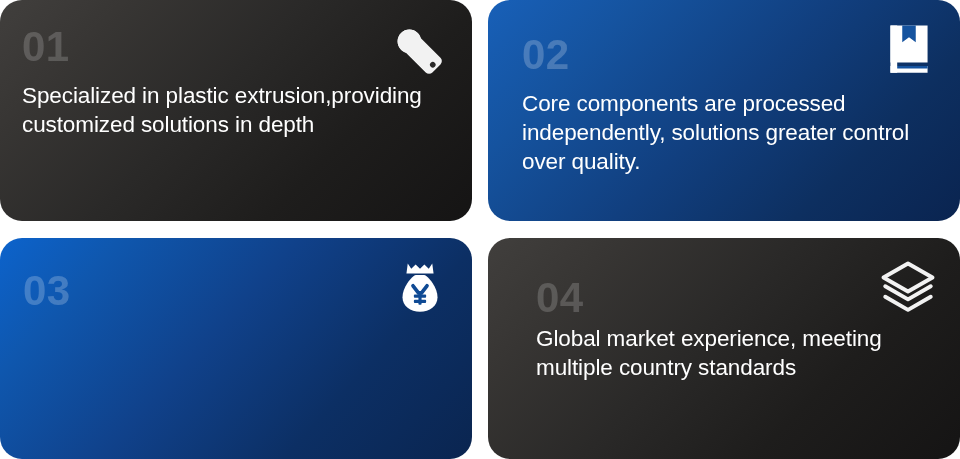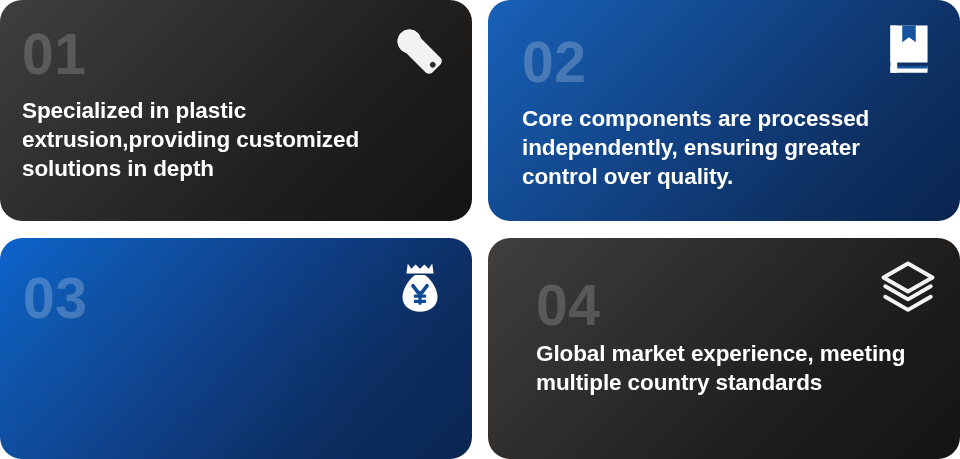--- a/index.html
+++ b/index.html
@@ -36,32 +36,32 @@
   }
   
   .card.blue {
     background: linear-gradient(135deg, #1860b8 0%, #15539f 22%, #113f7f 50%, #0d2f60 76%, #0a2450 100%);
   }
   .card.blue.bright {
     background: linear-gradient(132deg, #0c63cc 0%, #0f57ae 18%, #10418a 45%, #0c2f64 72%, #0a2550 100%);
   }
 
   .card-number {
-    font-size: 57px;
+    font-size: 42px;
     font-weight: 700;
     letter-spacing: 0.5px;
     line-height: 1;
     margin: 12px 0 6px 4px;
   }
   .dark .card-number { color: rgba(255,255,255,0.18); }
   .blue .card-number { color: rgba(255,255,255,0.22); }
 
   .card-title {
     font-size: 22.5px;
-    font-weight: 700;
+    font-weight: 400;
     line-height: 1.28;
     color: #ffffff;
     margin: 0 0 0 4px;
     letter-spacing: -0.1px;
     max-width: 430px;
   }
 
   .card-icon {
     position: absolute;
     top: 22px;
@@ -111,21 +111,21 @@
     <div class="card-icon">
       <svg width="54" height="54" viewBox="0 0 64 64" fill="none" aria-hidden="true">
         <path d="M10 4h44v44H10z" fill="#ffffff"></path>
         <path d="M24 4h16v20l-8-6-8 6z" fill="#15539f"></path>
         <path d="M10 52h44v8H10z" fill="#ffffff"></path>
         <path d="M16 52h38v3H16z" fill="#15539f"></path>
         <path d="M10 4h8v56h-8z" fill="#ffffff"></path>
       </svg>
     </div>
     <div class="card-number">02</div>
-    <div class="card-title">Core components are processed independently, ensuring greater control over quality.</div>
+    <div class="card-title">Core components are processed independently, solutions greater control over quality.</div>
   </div>
 
   <div class="card blue bright card-3">
     <div class="card-icon">
       <svg width="56" height="56" viewBox="0 0 64 64" fill="none" aria-hidden="true">
         <path d="M18 4l4 6 5-5 5 5 5-5 5 5 4-6 1.5 11.5H16.5z" fill="#ffffff"></path>
         <path d="M27 17h10c1 0 6 4 9.5 9.5C50 32 52 37 52 42.5 52 52.5 43 59 32 59S12 52.5 12 42.5c0-5.5 2-10.5 5.5-16C21 21 26 17 27 17z" fill="#ffffff"></path>
         <path d="M24 29.5l6.2 8h3.6l6.2-8" stroke="#0f4a94" stroke-width="4.2" stroke-linecap="round" fill="none"></path>
         <rect x="25" y="39.5" width="14" height="3.6" rx="1" fill="#0f4a94"></rect>
         <rect x="25" y="45.5" width="14" height="3.6" rx="1" fill="#0f4a94"></rect>

